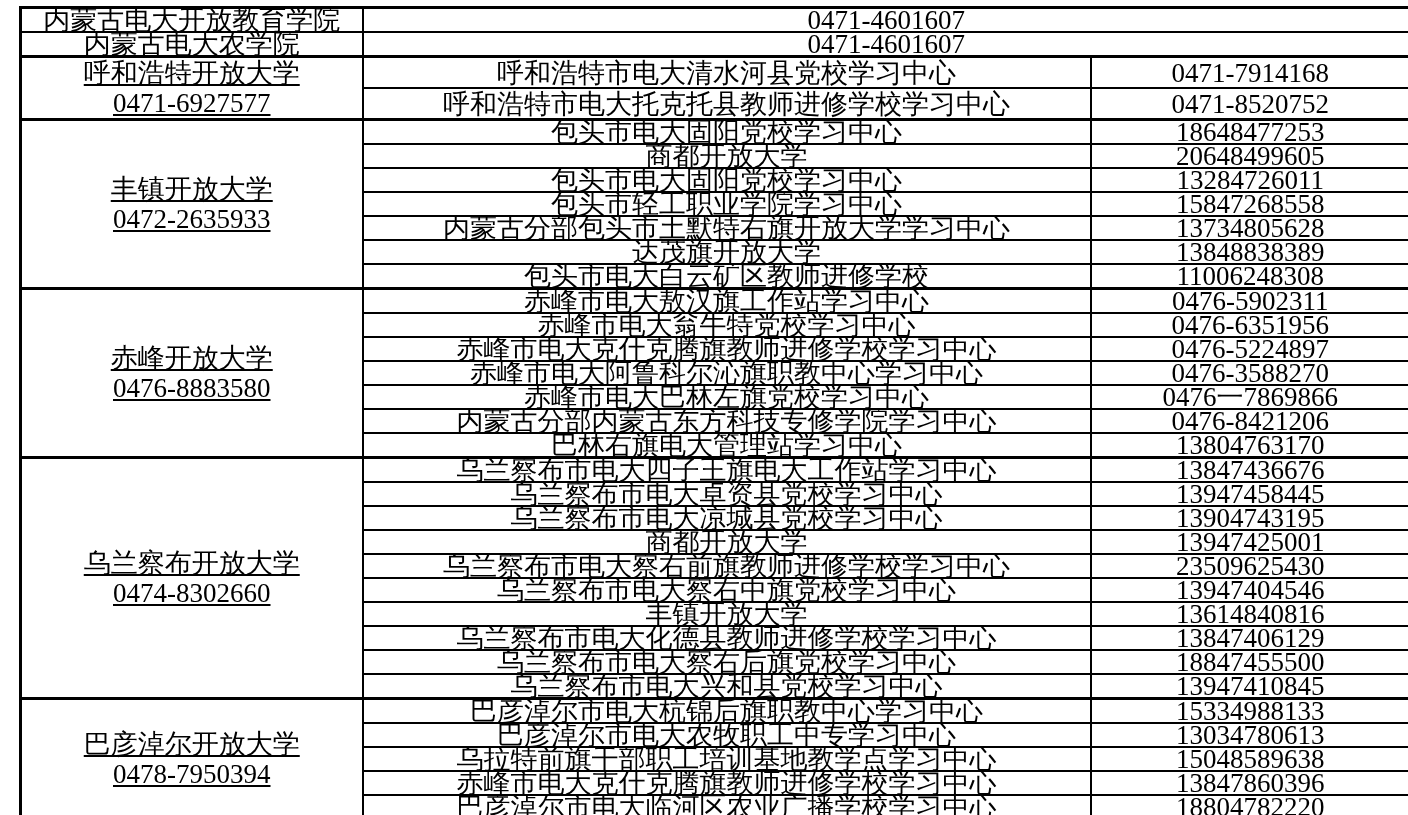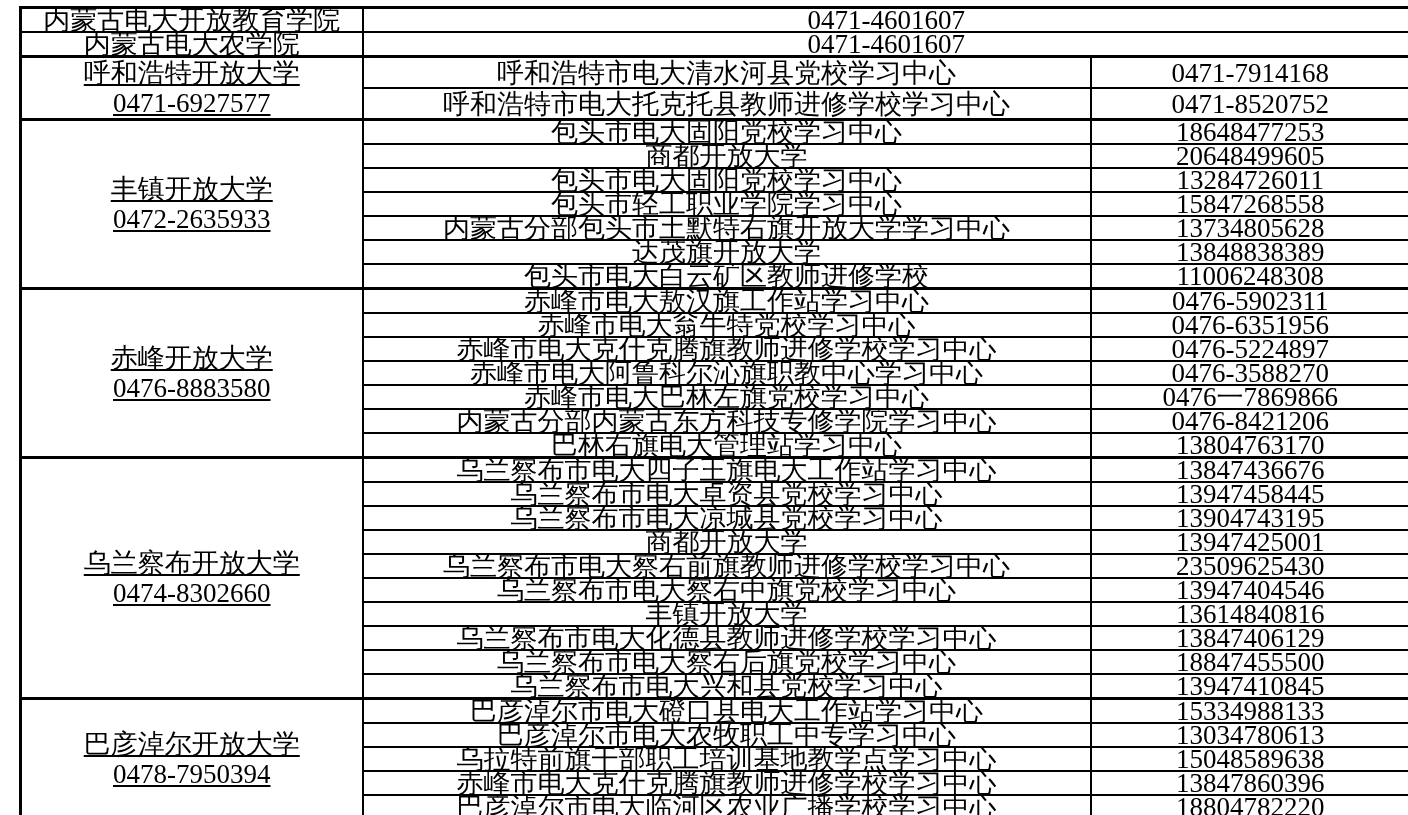--- a/index.html
+++ b/index.html
@@ -189,21 +189,21 @@
     <tr>
       <td>乌兰察布市电大兴和县党校学习中心</td>
       <td>13947410845</td>
     </tr>
 
     <tr class="sec">
       <td class="grp-cell" rowspan="5">
         <div class="grp-name">巴彦淖尔开放大学</div>
         <div class="grp-phone">0478-7950394</div>
       </td>
-      <td>巴彦淖尔市电大磴口县电大工作站学习中心</td>
+      <td>巴彦淖尔市电大杭锦后旗职教中心学习中心</td>
       <td>15334988133</td>
     </tr>
     <tr>
       <td>巴彦淖尔市电大农牧职工中专学习中心</td>
       <td>13034780613</td>
     </tr>
     <tr>
       <td>乌拉特前旗干部职工培训基地教学点学习中心</td>
       <td>15048589638</td>
     </tr>

